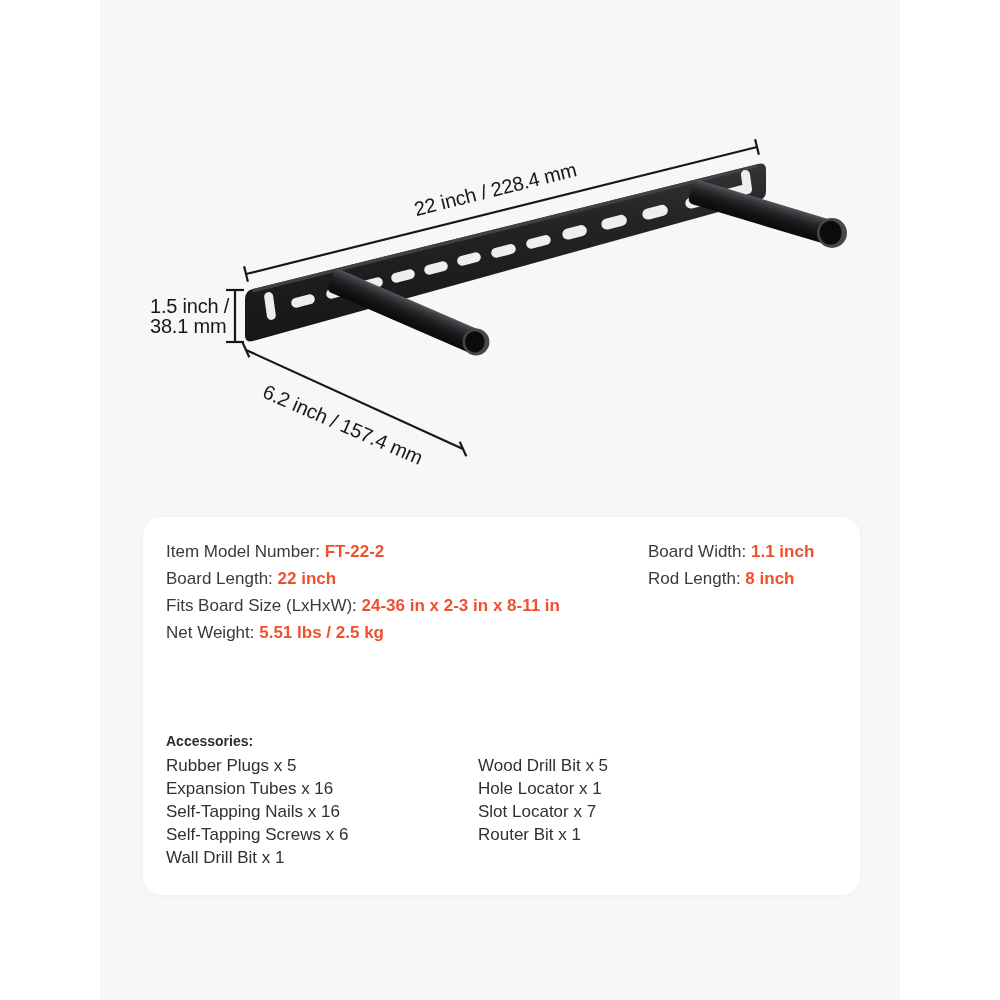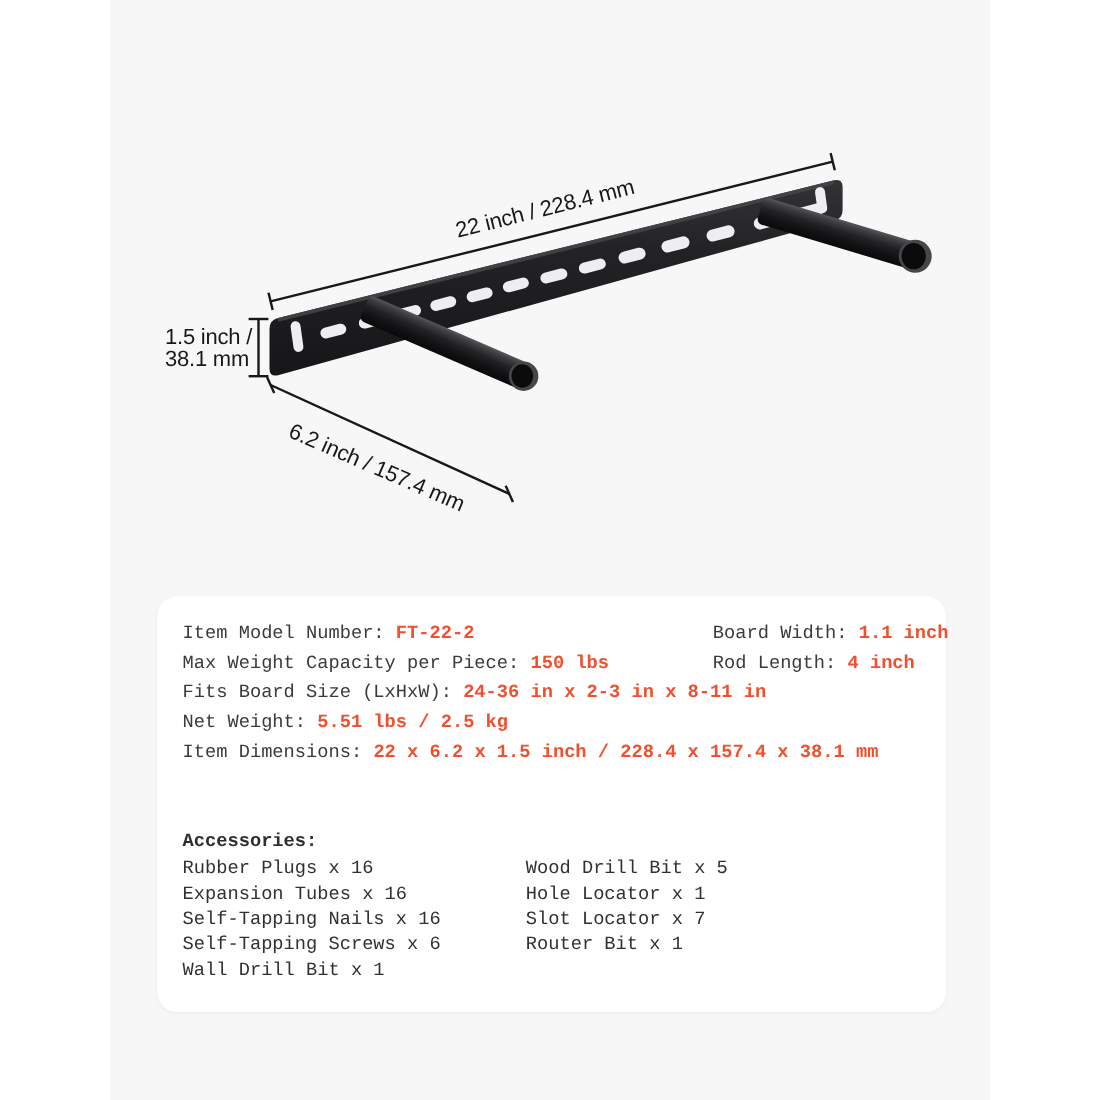--- a/index.html
+++ b/index.html
@@ -3,28 +3,28 @@
 <meta charset="utf-8">
 <style>
   html,body{margin:0;padding:0;background:#ffffff;}
   body{width:1000px;height:1000px;position:relative;overflow:hidden;
        font-family:"Liberation Sans","DejaVu Sans",sans-serif;}
   .stage{position:absolute;left:0;top:0;width:1000px;height:1000px;}
   .panel{position:absolute;left:100px;top:0;width:800px;height:1000px;background:#f7f7f8;}
   .illustration{position:absolute;left:0;top:0;width:800px;height:540px;display:block;}
   .illustration text{font-family:"Liberation Sans","DejaVu Sans",sans-serif;fill:#17181a;
        font-size:20px;letter-spacing:-0.2px;}
-  .card{position:absolute;left:43px;top:542px;width:717px;height:378px;background:#ffffff;
-        border-radius:18px;box-shadow:0 1px 4px rgba(0,0,0,0.04);font-family:Liberation Mono, monospace;}
+  .card{position:absolute;left:43px;top:517px;width:717px;height:378px;background:#ffffff;
+        border-radius:18px;box-shadow:0 1px 4px rgba(0,0,0,0.04);}
   .spec-col{position:absolute;top:21px;left:23px;font-size:17px;line-height:27px;color:#3a3a3c;}
   .spec-col.right{left:505px;}
   .spec-row{white-space:nowrap;}
   .spec-row .val{color:#f0502d;font-weight:700;}
   .accessories{position:absolute;left:23px;top:212px;width:670px;}
-  .acc-heading{font-size:17px;line-height:24px;font-weight:700;color:#2e2e30;margin-bottom:1px;}
+  .acc-heading{font-size:14px;line-height:24px;font-weight:700;color:#2e2e30;margin-bottom:1px;}
   .acc-cols{display:flex;}
   .acc-col{font-size:17px;line-height:23px;color:#303032;}
   .acc-col.left{width:312px;}
   .acc-col.right{width:300px;}
   .acc-item{white-space:nowrap;}
 </style>
 </head>
 <body>
 
 <div class="stage">
@@ -105,36 +105,35 @@
         <line x1="242.7" y1="342.7" x2="249.3" y2="357.3"></line>
         <line x1="459.7" y1="441.7" x2="466.3" y2="456.3"></line>
       </g>
       <text x="340" y="431" text-anchor="middle" transform="rotate(23.4 340 431)">6.2 inch / 157.4 mm</text>
     </svg>
 
     <div class="card">
 
       <div class="spec-col">
         <div class="spec-row"><span class="lbl">Item Model Number: </span><span class="val">FT-22-2</span></div>
-        <div class="spec-row"><span class="lbl">Max Weight Capacity per Piece: </span><span class="val">150 lbs</span></div>
+        <div class="spec-row"><span class="lbl">Board Length: </span><span class="val">22 inch</span></div>
         <div class="spec-row"><span class="lbl">Fits Board Size (LxHxW): </span><span class="val">24-36 in x 2-3 in x 8-11 in</span></div>
         <div class="spec-row"><span class="lbl">Net Weight: </span><span class="val">5.51 lbs / 2.5 kg</span></div>
-        <div class="spec-row"><span class="lbl">Item Dimensions: </span><span class="val">22 x 6.2 x 1.5 inch / 228.4 x 157.4 x 38.1 mm</span></div>
       </div>
 
       <div class="spec-col right">
         <div class="spec-row"><span class="lbl">Board Width: </span><span class="val">1.1 inch</span></div>
-        <div class="spec-row"><span class="lbl">Rod Length: </span><span class="val">4 inch</span></div>
+        <div class="spec-row"><span class="lbl">Rod Length: </span><span class="val">8 inch</span></div>
       </div>
 
       <div class="accessories">
         <div class="acc-heading">Accessories:</div>
         <div class="acc-cols">
           <div class="acc-col left">
-            <div class="acc-item">Rubber Plugs x 16</div>
+            <div class="acc-item">Rubber Plugs x 5</div>
             <div class="acc-item">Expansion Tubes x 16</div>
             <div class="acc-item">Self-Tapping Nails x 16</div>
             <div class="acc-item">Self-Tapping Screws x 6</div>
             <div class="acc-item">Wall Drill Bit x 1</div>
           </div>
           <div class="acc-col right">
             <div class="acc-item">Wood Drill Bit x 5</div>
             <div class="acc-item">Hole Locator x 1</div>
             <div class="acc-item">Slot Locator x 7</div>
             <div class="acc-item">Router Bit x 1</div>

